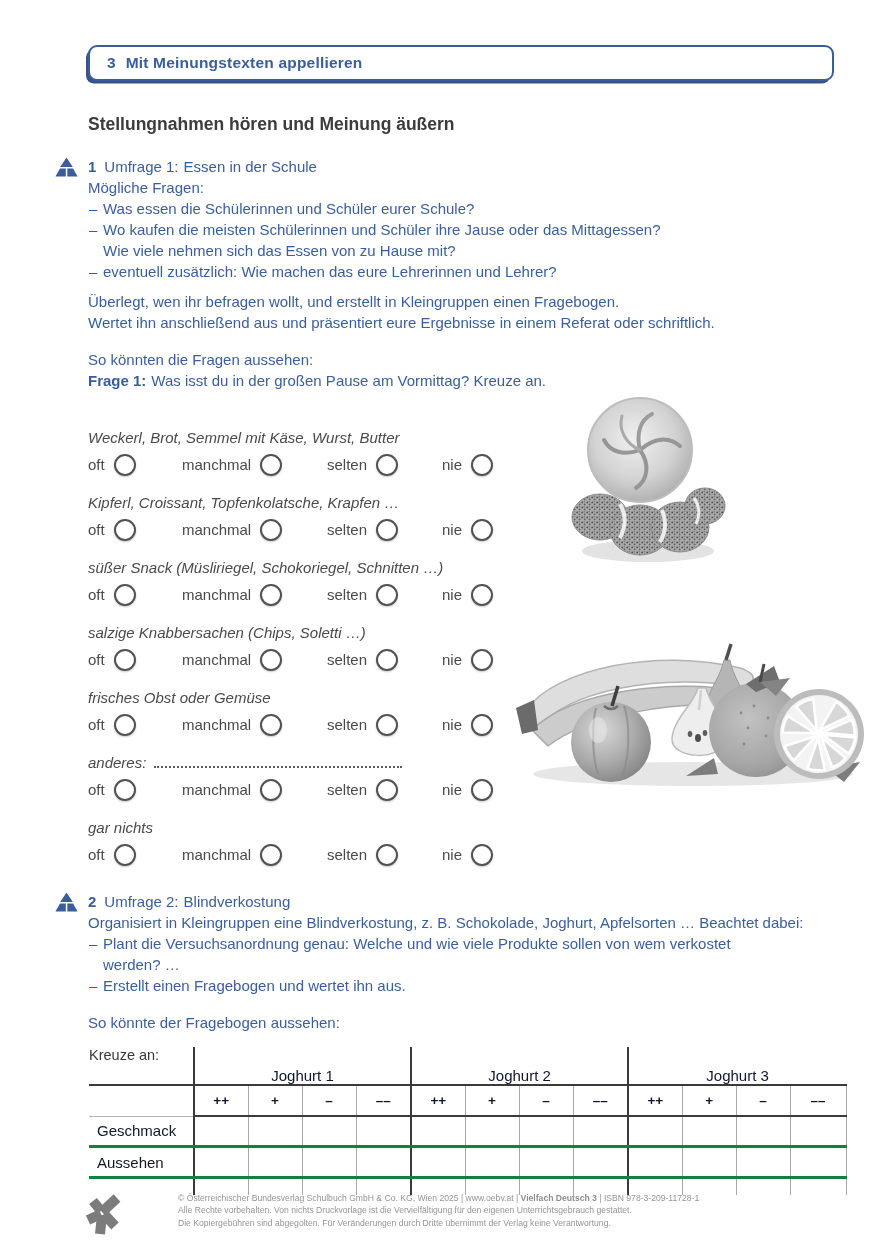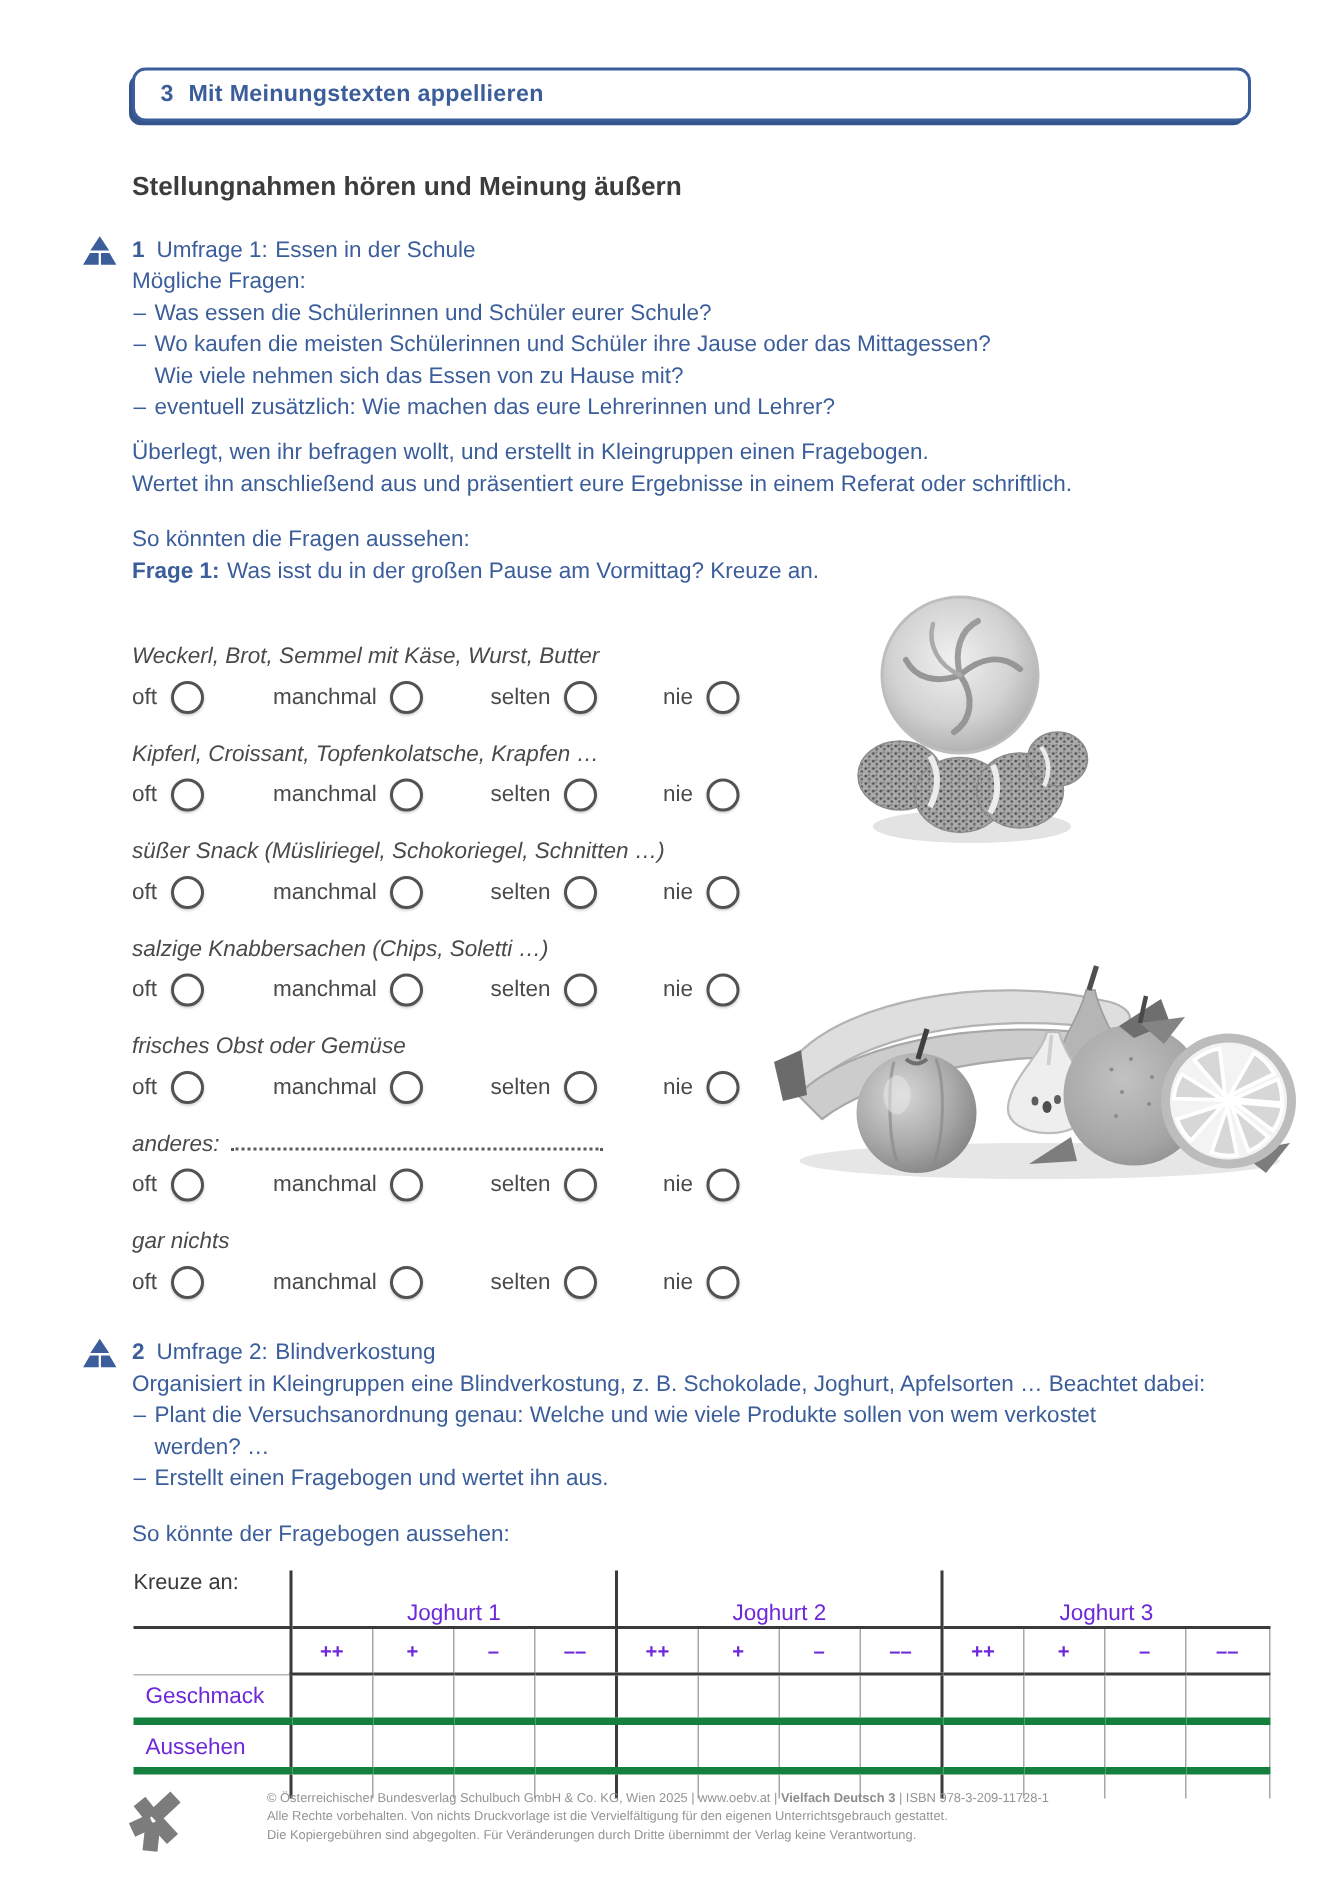--- a/index.html
+++ b/index.html
@@ -40,26 +40,26 @@
   .radio{
     width:18px;height:18px;border:2px solid #525252;border-radius:50%;background:#fff;
     box-shadow:0 1px 2px rgba(0,0,0,.22);flex:0 0 auto;
   }
   
   .img-bread{position:absolute;left:556px;top:386px;}
   .img-fruit{position:absolute;left:508px;top:638px;}
   
   .tablewrap{margin-top:14px;margin-left:1px;}
   table.jtable{border-collapse:collapse;table-layout:fixed;width:757px;font-family:"Liberation Sans",sans-serif;}
-  table.jtable td{padding:0;text-align:center;color:#6d28d9;overflow:hidden;}
+  table.jtable td{padding:0;text-align:center;color:#0f172a;overflow:hidden;}
   .rowA td{height:26px;border-bottom:2.5px solid #3a3a3a;font-size:15px;vertical-align:bottom;padding-bottom:4px;}
   .rowA td.capcell{vertical-align:top;text-align:left;font-size:14.5px;color:#3a3a3a;padding-bottom:11px;}
   .rowB td{height:29px;font-size:13.5px;font-weight:bold;color:#4a4a4a;border-bottom:2px solid #3a3a3a;}
   .rowB td.capcell{border-bottom:1px solid #b5b5b5;}
-  .rowC td,.rowD td{height:28px;border-bottom:5px solid #15803d;}
+  .rowC td,.rowD td{height:28px;border-bottom:3px solid #15803d;}
   .rowE td{height:16px;border-bottom:none;}
   td.lblcell{text-align:left !important;font-size:15px;padding-left:8px !important;}
   td.gl{border-left:2px solid #3a3a3a;}
   td.ll{border-left:1px solid #a8a8a8;}
   td.lr{border-right:1px solid #a8a8a8;}
   
   .footer{position:absolute;left:85px;top:1188px;display:flex;align-items:flex-start;}
   .ftext{margin-left:57px;padding-top:4px;font-size:8.6px;line-height:12.4px;color:#949494;width:560px;}
   .ftext .fb{font-weight:bold;color:#8d8d8d;}
 </style>

